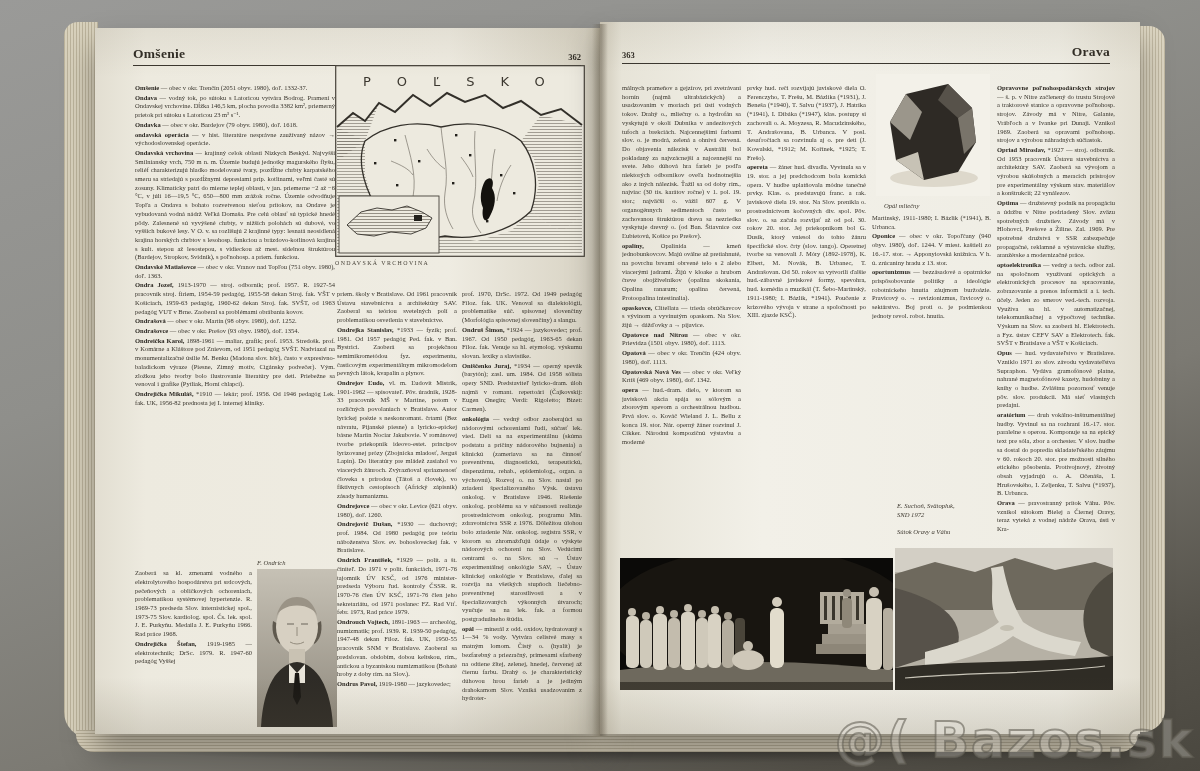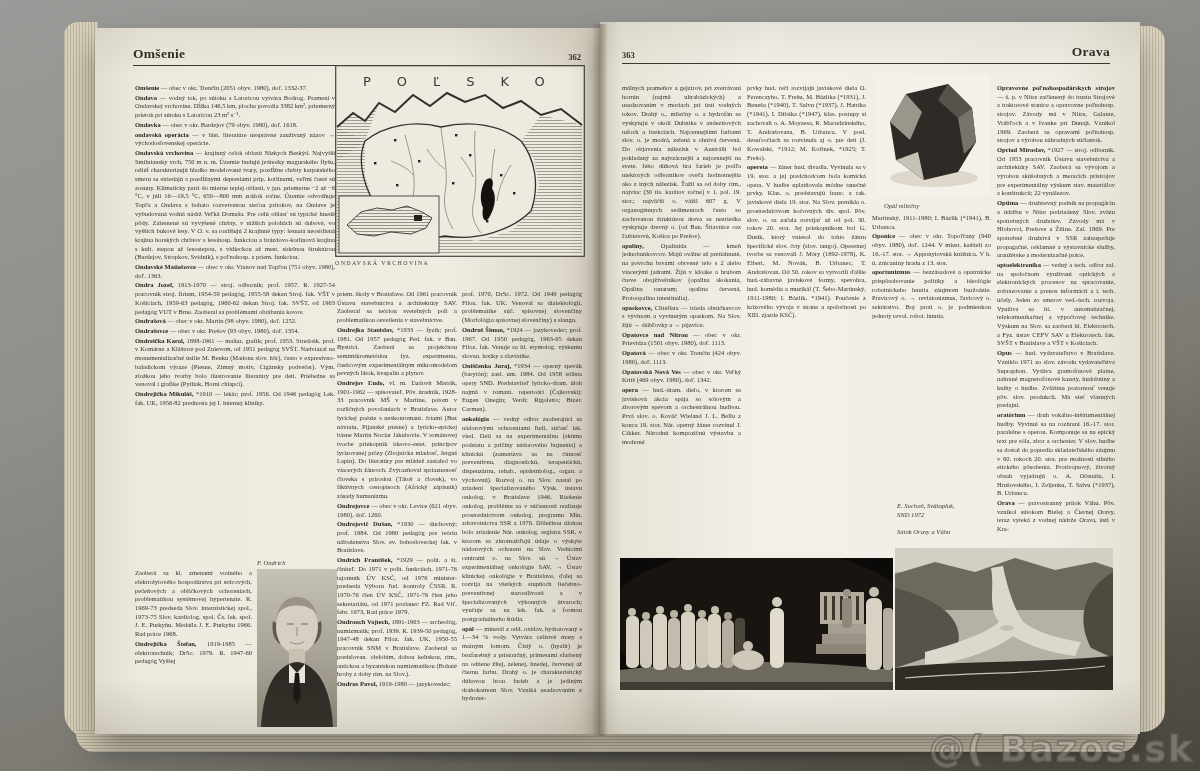--- a/index.html
+++ b/index.html
@@ -42,21 +42,21 @@
   .figcap{font-style:italic;font-size:6.6px;color:#3d382f;line-height:1.25;}
   .mapcap{font-size:5.9px;letter-spacing:1.4px;color:#48433a;margin-top:3px;}
   .map-frame svg{display:block;}
   .portrait-row{display:flex;gap:5px;align-items:flex-start;}
   .portrait-row .narrowtxt{width:117px;}
   .caps-block{position:absolute;font-style:italic;font-size:6.6px;color:#3d382f;line-height:1.3;}
   .caps-block .gap{height:9px;}
   
   .watermark{position:absolute;right:6px;bottom:2px;
     font-family:"DejaVu Sans","Liberation Sans",sans-serif;
-    font-size:36px;font-weight:bold;letter-spacing:2px;
+    font-size:50px;font-weight:bold;letter-spacing:2px;
     color:rgba(216,212,202,.20);
     -webkit-text-stroke:1.8px rgba(98,94,85,.58);
     text-shadow:0 1px 1px rgba(255,255,255,.12);}
 </style>
 </head>
 <body>
 
 <div class="scene">
   <div class="book-shadow"></div>
   <div class="edge-left"></div>

